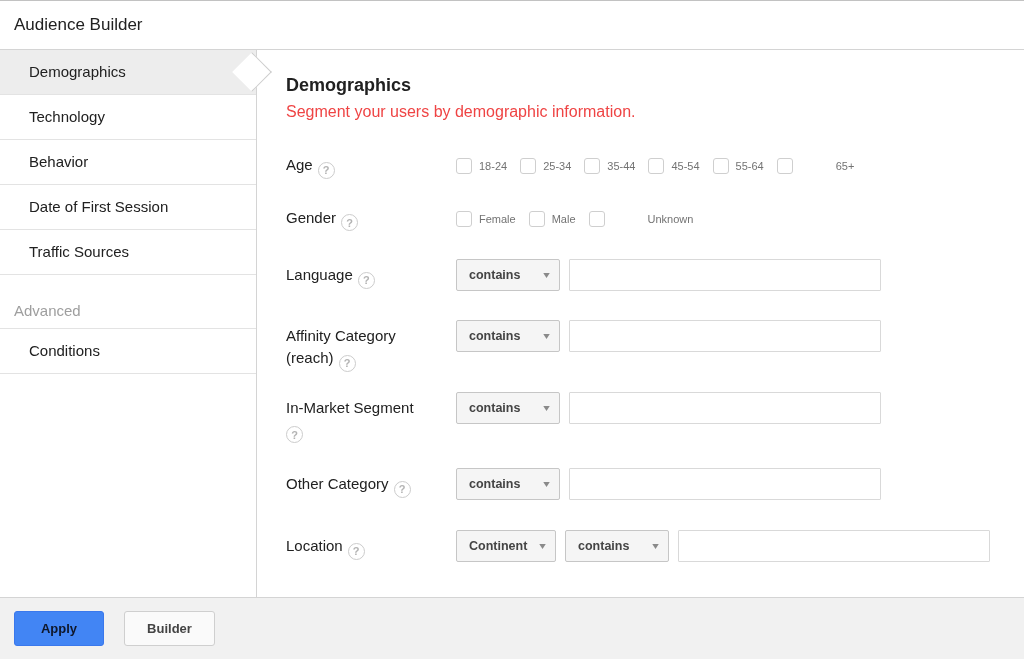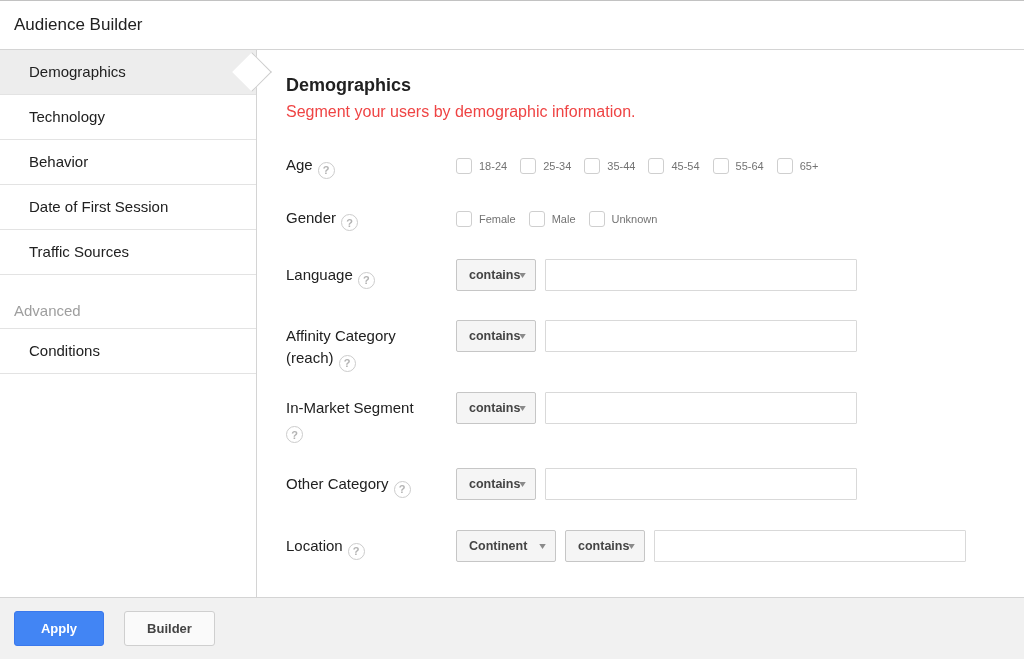--- a/index.html
+++ b/index.html
@@ -31,40 +31,40 @@
   .row-check { margin-bottom:28px; align-items:center; }
   .row-field { margin-bottom:29px; }
   .row-label { width:170px; flex:0 0 170px; padding-right:15px; font-size:15px; line-height:22px; color:#212121; }
   .row-field .row-label { padding-top:5px; }
   .label-block { display:block; }
 
   .help { display:inline-flex; align-items:center; justify-content:center; width:17px; height:17px; border:1px solid #ccc; border-radius:50%; font-size:11px; font-weight:bold; color:#b3b3b3; margin-left:5px; vertical-align:-4px; background:#fff; cursor:pointer; }
 
   .controls { display:flex; align-items:center; }
   .cb { display:flex; align-items:center; margin-right:13px; cursor:pointer; }
-  .cb:last-child { margin-right:16px; }
+  .cb:last-child { margin-right:16px;gap:36px; }
   .cb-box { width:16px; height:16px; border:1px solid #cfcfcf; border-radius:3px; background:#fff; margin-right:7px; flex:0 0 16px; }
   .cb-label { font-size:11px; color:#737373; line-height:20px; }
 
   .dd { height:32px; background:#f5f5f5; border:1px solid #c6c6c6; border-radius:2px; display:inline-flex; align-items:center; justify-content:space-between; padding:0 10px 0 12px; font-size:12.5px; font-weight:bold; color:#444; cursor:pointer; margin-right:9px; font-family:inherit; }
-  .dd-100 { width:80px; }
+  .dd-100 { width:104px; }
   .dd-108 { width:100px; }
   .caret { font-size:10px; color:#8a8a8a; line-height:1; transform:scaleX(1.3); }
 
   .txt { height:32px; width:312px; border:1px solid #d9d9d9; border-radius:1px; background:#fff; outline:none; font-size:14px; padding:0 8px; font-family:inherit; }
 
   
   .row-affinity { margin-bottom:20px; }
   .row-inmarket { margin-bottom:25px; }
   .row-other { margin-bottom:30px; }
 
   
   .footer { flex:0 0 62px; height:62px; background:#f1f1f1; border-top:1px solid #d4d4d4; display:flex; align-items:center; padding-left:14px; }
   .btn { height:35px; border-radius:3px; font-size:13px; font-weight:bold; cursor:pointer; font-family:inherit; }
-  .btn-apply { width:90px; background:#4285f4; border:1px solid #3a78ec; color:#ffffff; }
+  .btn-apply { width:90px; background:#4285f4; border:1px solid #3a78ec; color:#0f172a; }
   .btn-cancel { width:91px; background:#fafafa; border:1px solid #cfcfcf; color:#444; margin-left:20px; }
 </style>
 </head>
 <body>
 
 <div class="app">
 
   <div class="header">
     <span class="header-title">Audience Builder</span>
   </div>

